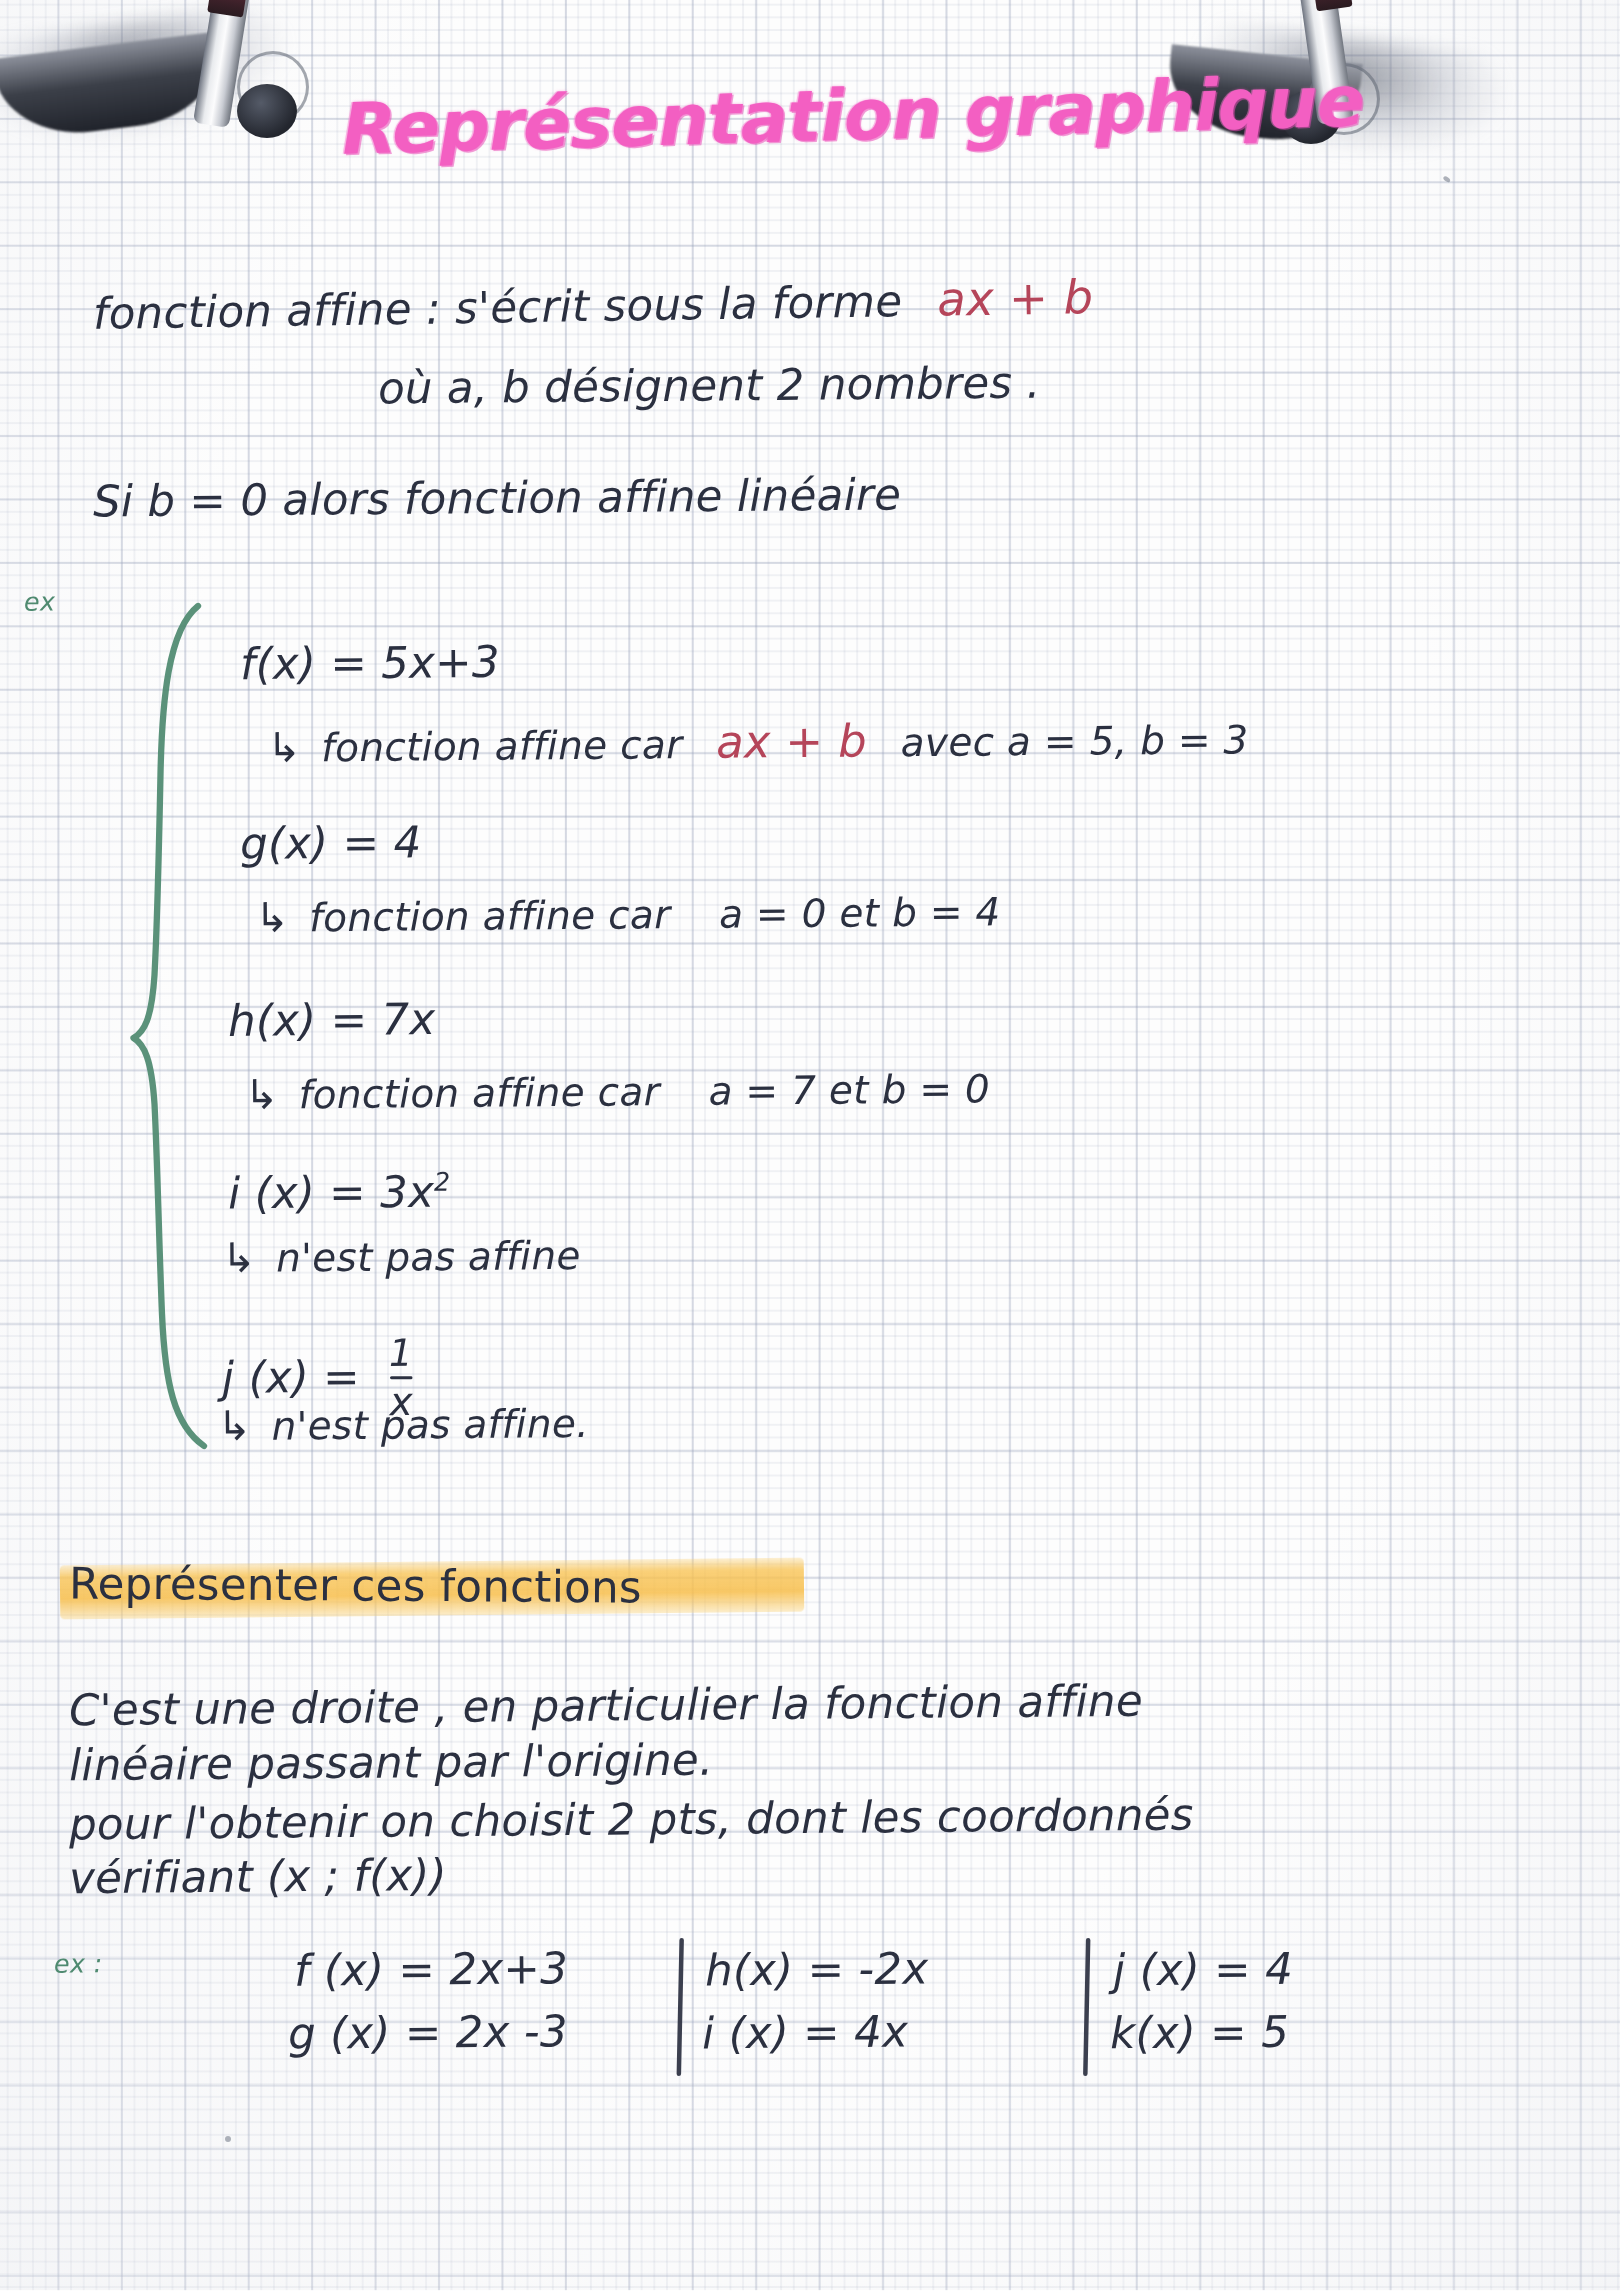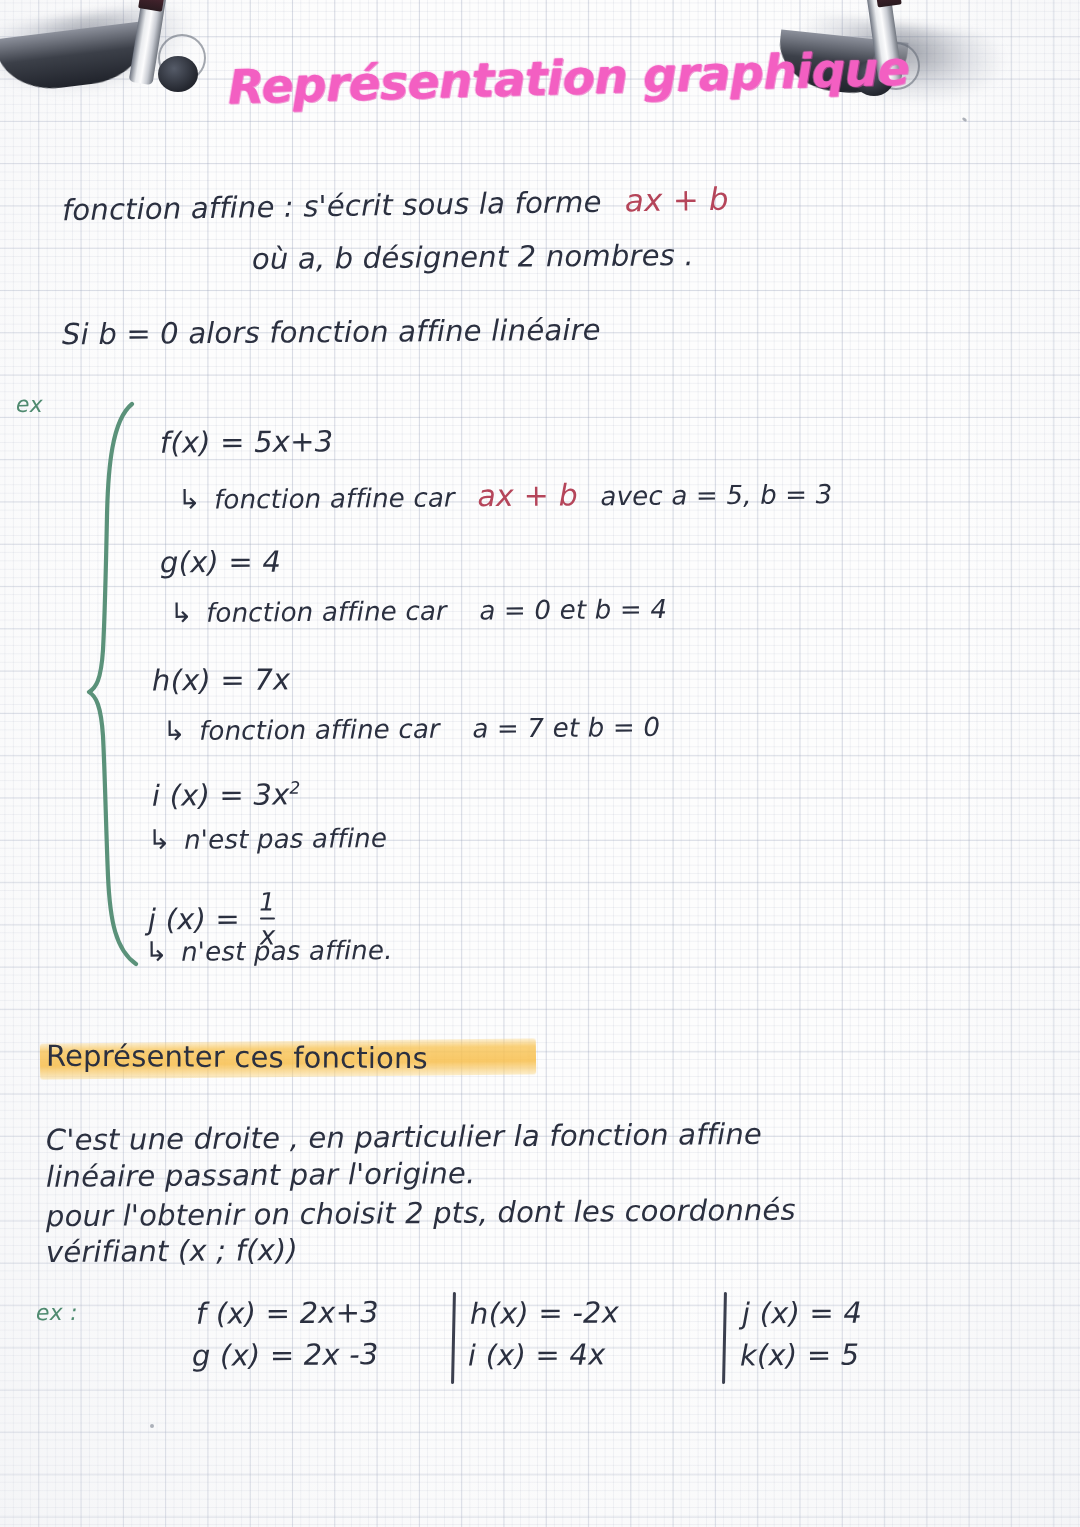--- a/index.html
+++ b/index.html
@@ -46,21 +46,21 @@
     color: #2b3040;
     font-style: italic;
     white-space: nowrap;
     letter-spacing: 0.2px;
   }
   .ink-red    { color: #b5455a; }
   .ink-green  { color: #4f8a70; }
 
   .sz-body { font-size: 29px; }
   .sz-sm   { font-size: 26px; }
-  .sz-ex   { font-size: 22px; }
+  .sz-ex   { font-size: 17px; }
 
   .slant-a { transform: rotate(-0.9deg); }
   .slant-b { transform: rotate(-0.5deg); }
   .slant-d { transform: rotate(0.4deg); }
 
   
   #title {
     position: absolute;
     left: 228px;
     top: 50px;

